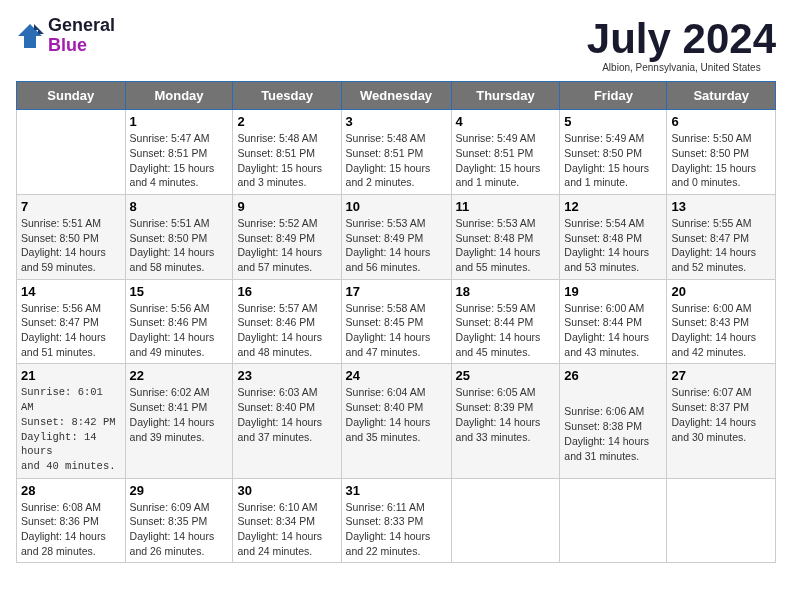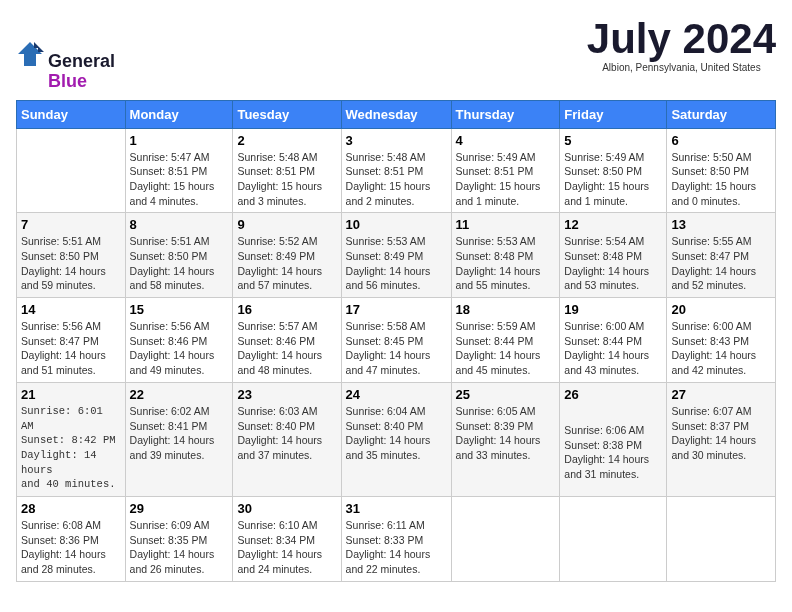--- a/index.html
+++ b/index.html
@@ -23,21 +23,20 @@
     }
     .logo-text {
       display: flex;
       flex-direction: column;
       line-height: 1.1;
     }
     .logo-general {
       font-size: 18px;
       font-weight: bold;
       color: #1a1a2e;
-      margin-top: 36px;
     }
     .logo-blue {
       font-size: 18px;
       font-weight: bold;
       color: #a21caf;
     }
     .logo-icon {
       width: 28px;
       height: 28px;
     }
@@ -54,24 +53,24 @@
       font-size: 10px;
       color: #333;
       text-align: center;
     }
     table {
       width: 100%;
       border-collapse: collapse;
       font-size: 11px;
     }
     thead th {
-      background-color: #3b82f6;
+      background-color: #737373;
       color: #fff;
       padding: 6px 4px;
-      text-align: left;
+      text-align: center;
       font-size: 13px;
       font-weight: bold;
       border: 1px solid #2a6db5;
     }
     tbody td {
       border: 1px solid #ccc;
       vertical-align: top;
       padding: 4px;
       width: 113px;
       min-height: 80px;

